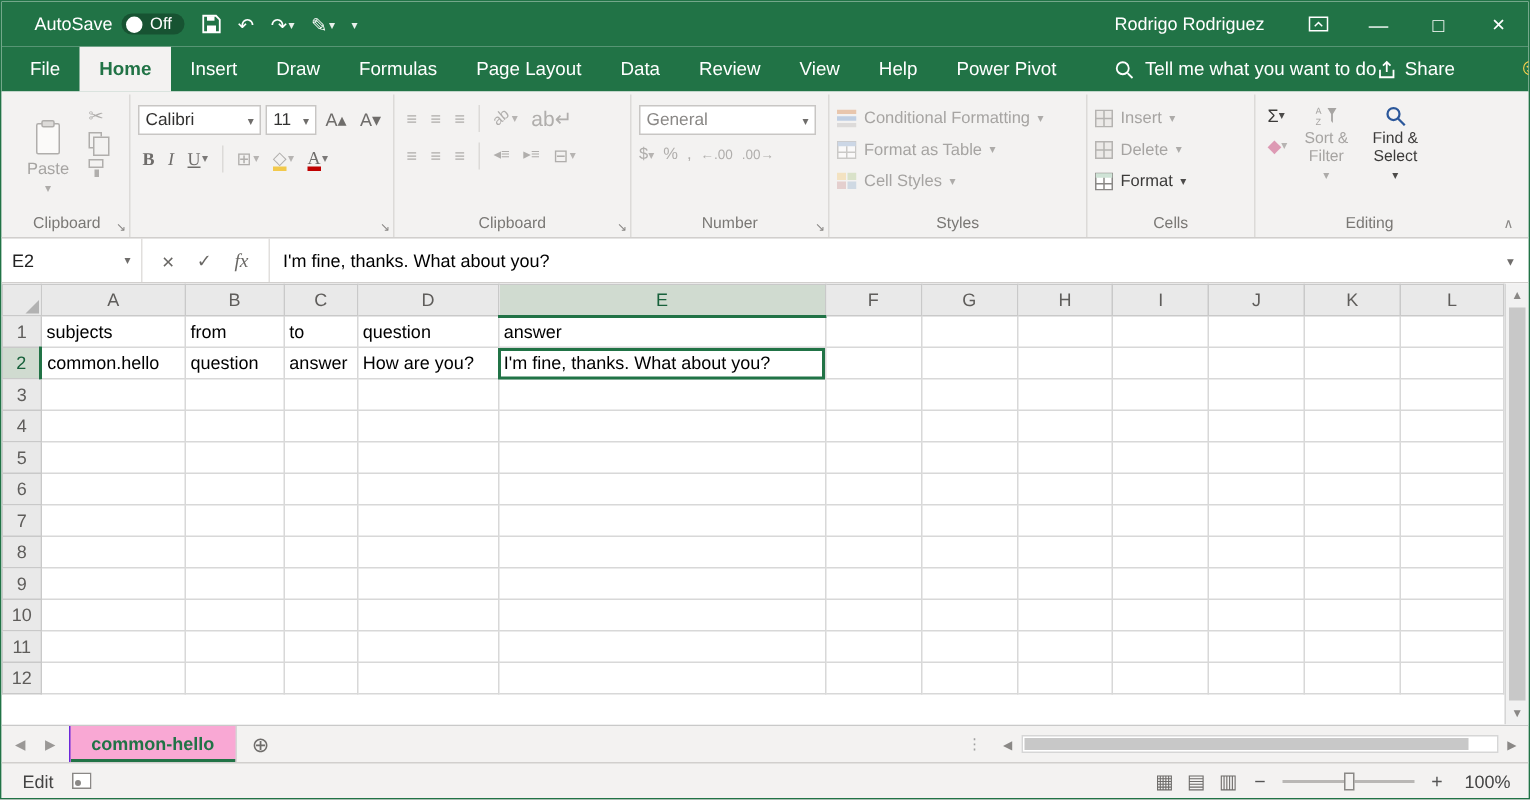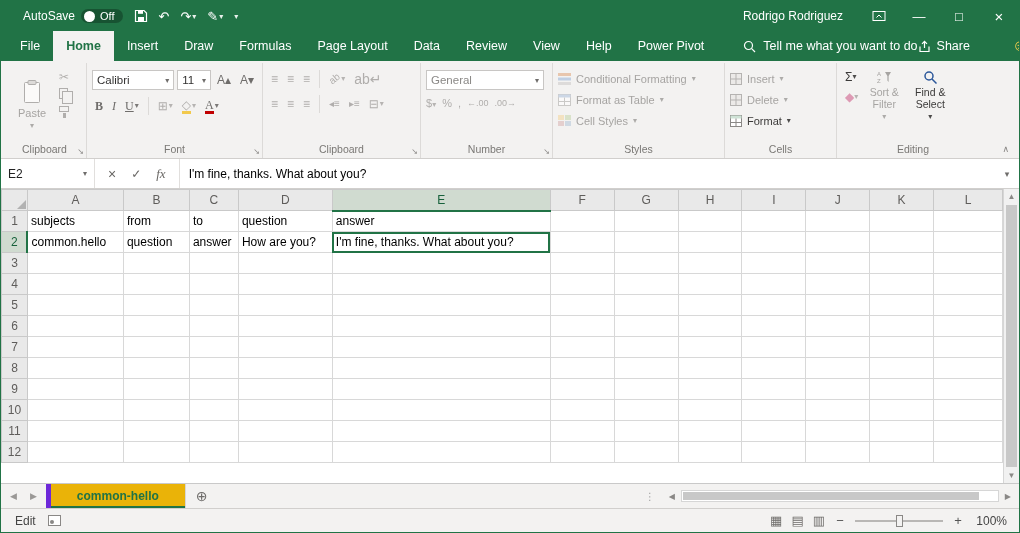--- a/index.html
+++ b/index.html
@@ -85,21 +85,21 @@
 .corner{position:relative}
 .tri{position:absolute;right:1px;bottom:1px;width:0;height:0;border-left:9px solid transparent;border-bottom:9px solid #b2b2b2}
 .vscroll{margin-left:auto;align-self:stretch;width:16px;border-left:1px solid #d6d6d6;background:#f1f1f1;display:flex;flex-direction:column;align-items:center}
 .varrow{height:15px;width:100%;display:flex;align-items:center;justify-content:center;font-size:8px;color:#8a8886}
 .vthumb{flex:1;width:11px;background:#c8c8c8;margin:1px 0}
 
 
 .sheetbar{flex:0 0 25px;background:#f3f2f1;border-top:1px solid #c9c9c9;display:flex;align-items:stretch;font-size:12px}
 .snav{display:flex;align-items:center;color:#9a9896;padding:0 9px;gap:13px;font-size:9px}
 .stabs{display:flex;align-items:stretch}
-.stab{background:#eab308;color:var(--brand-green,#217346);font-weight:bold;display:flex;align-items:center;padding:0 26px;border-left:5px solid #6d28d9;border-right:1px solid #d6d6d6;box-shadow:inset 0 -2px 0 var(--brand-green,#217346)}
+.stab{background:#f9a8d4;color:var(--brand-green,#217346);font-weight:bold;display:flex;align-items:center;padding:0 14px;border-left:1px solid #6d28d9;border-right:1px solid #d6d6d6;box-shadow:inset 0 -2px 0 var(--brand-green,#217346)}
 .addsheet{display:flex;align-items:center;padding:0 10px;color:#6f6d6b;font-size:14px}
 .hscroll{margin-left:auto;display:flex;align-items:center;gap:3px;padding-right:5px}
 .hdots{color:#a0a0a0;font-size:10px;margin-right:8px}
 .harrow{font-size:8px;color:#8a8886;padding:0 3px}
 .htrack{width:318px;height:12px;background:#fff;border:1px solid #d6d6d6;position:relative}
 .hthumb{position:absolute;left:1px;top:1px;bottom:1px;width:296px;background:#c8c8c8}
 
 
 .statusbar{flex:0 0 24px;background:#f3f2f1;border-top:1px solid #d1cfcd;display:flex;align-items:center;font-size:12px;color:#444}
 .mode{padding:0 12px 0 14px}
@@ -255,21 +255,20 @@
               <span class="fillbar">◇</span>
               <span class="tinycaret">▾</span>
             </span>
           <span class="sbtn">
               <span class="fontcolor">A</span>
               <span class="tinycaret">▾</span>
             </span>
         </div>
       </div>
       <div style="flex:1"></div>
-      <div class="glabel">Font</div>
       <span class="launcher">↘</span>
     </div>
 
     <div class="group" style="width:158px">
       <div class="rows">
         <div class="r">
           <span class="sbtn dis">≡</span>
           <span class="sbtn dis">≡</span>
           <span class="sbtn dis">≡</span>
           <span class="vline"></span>

